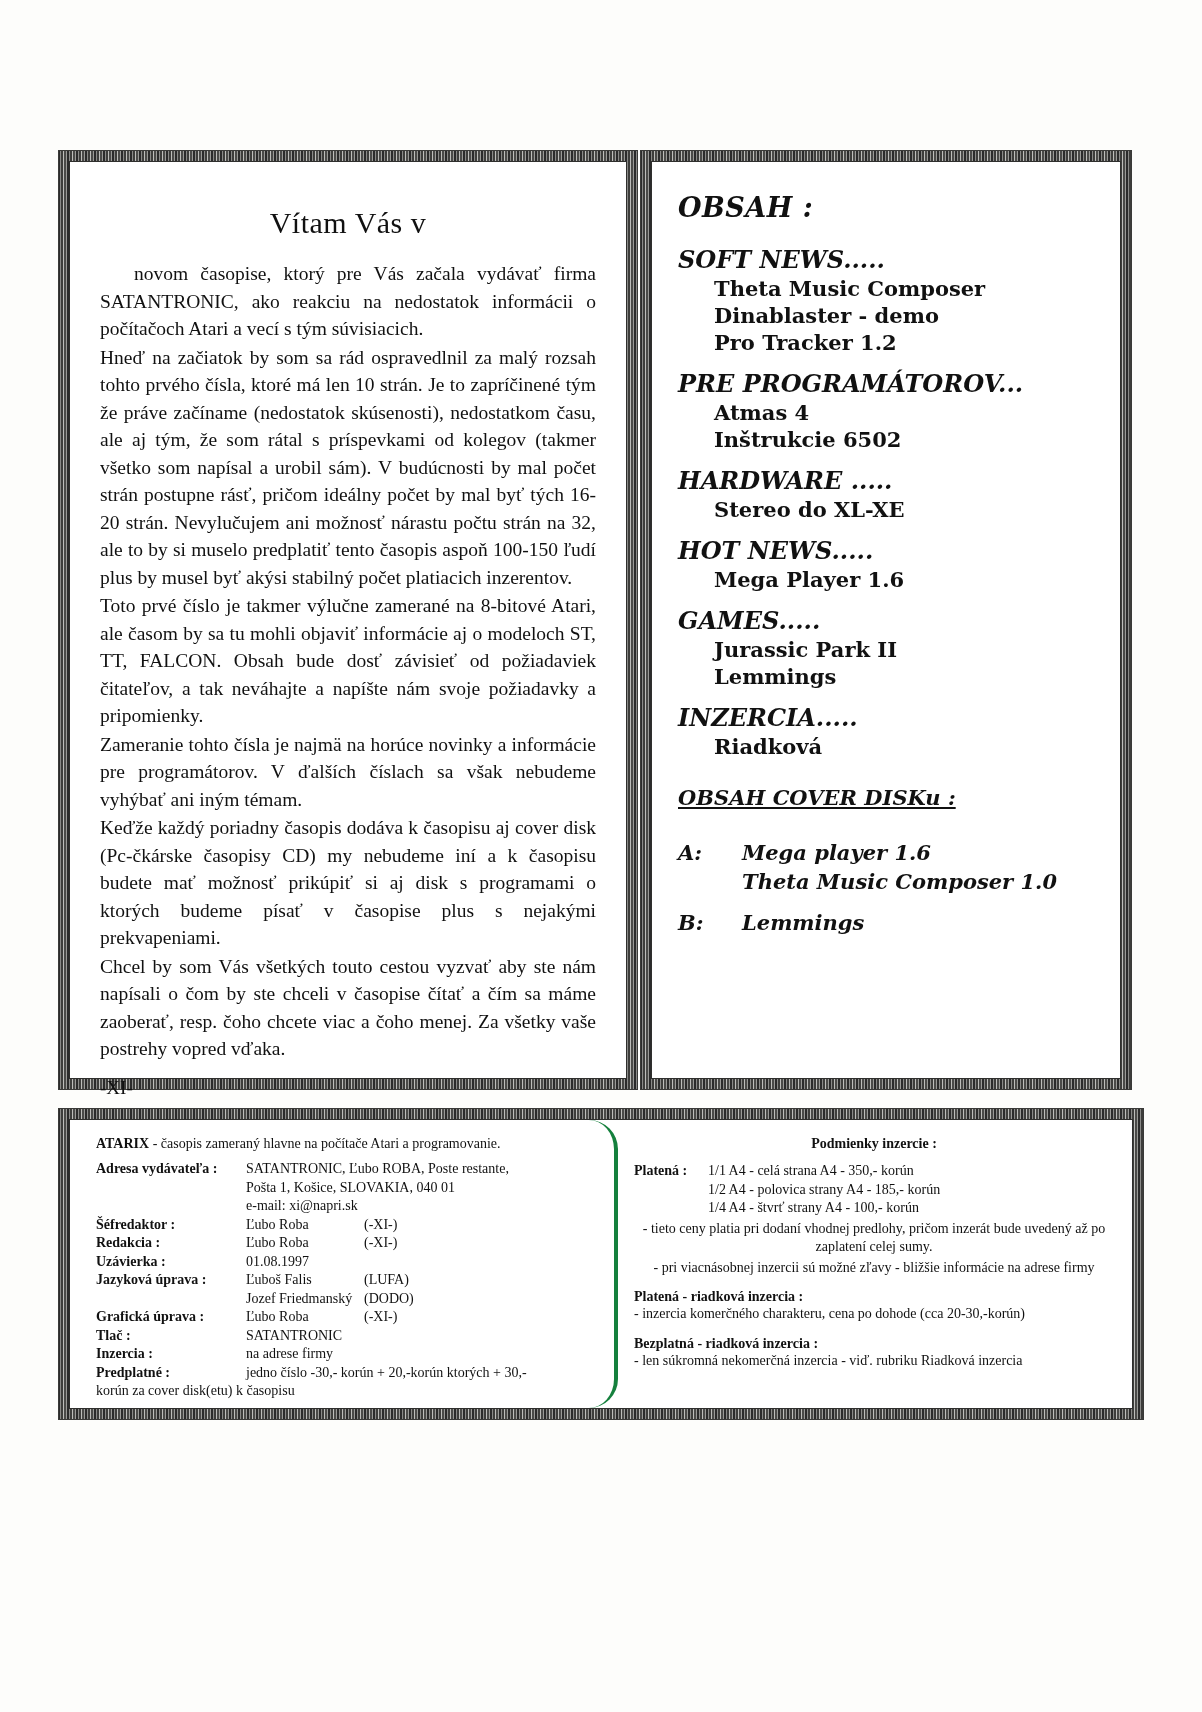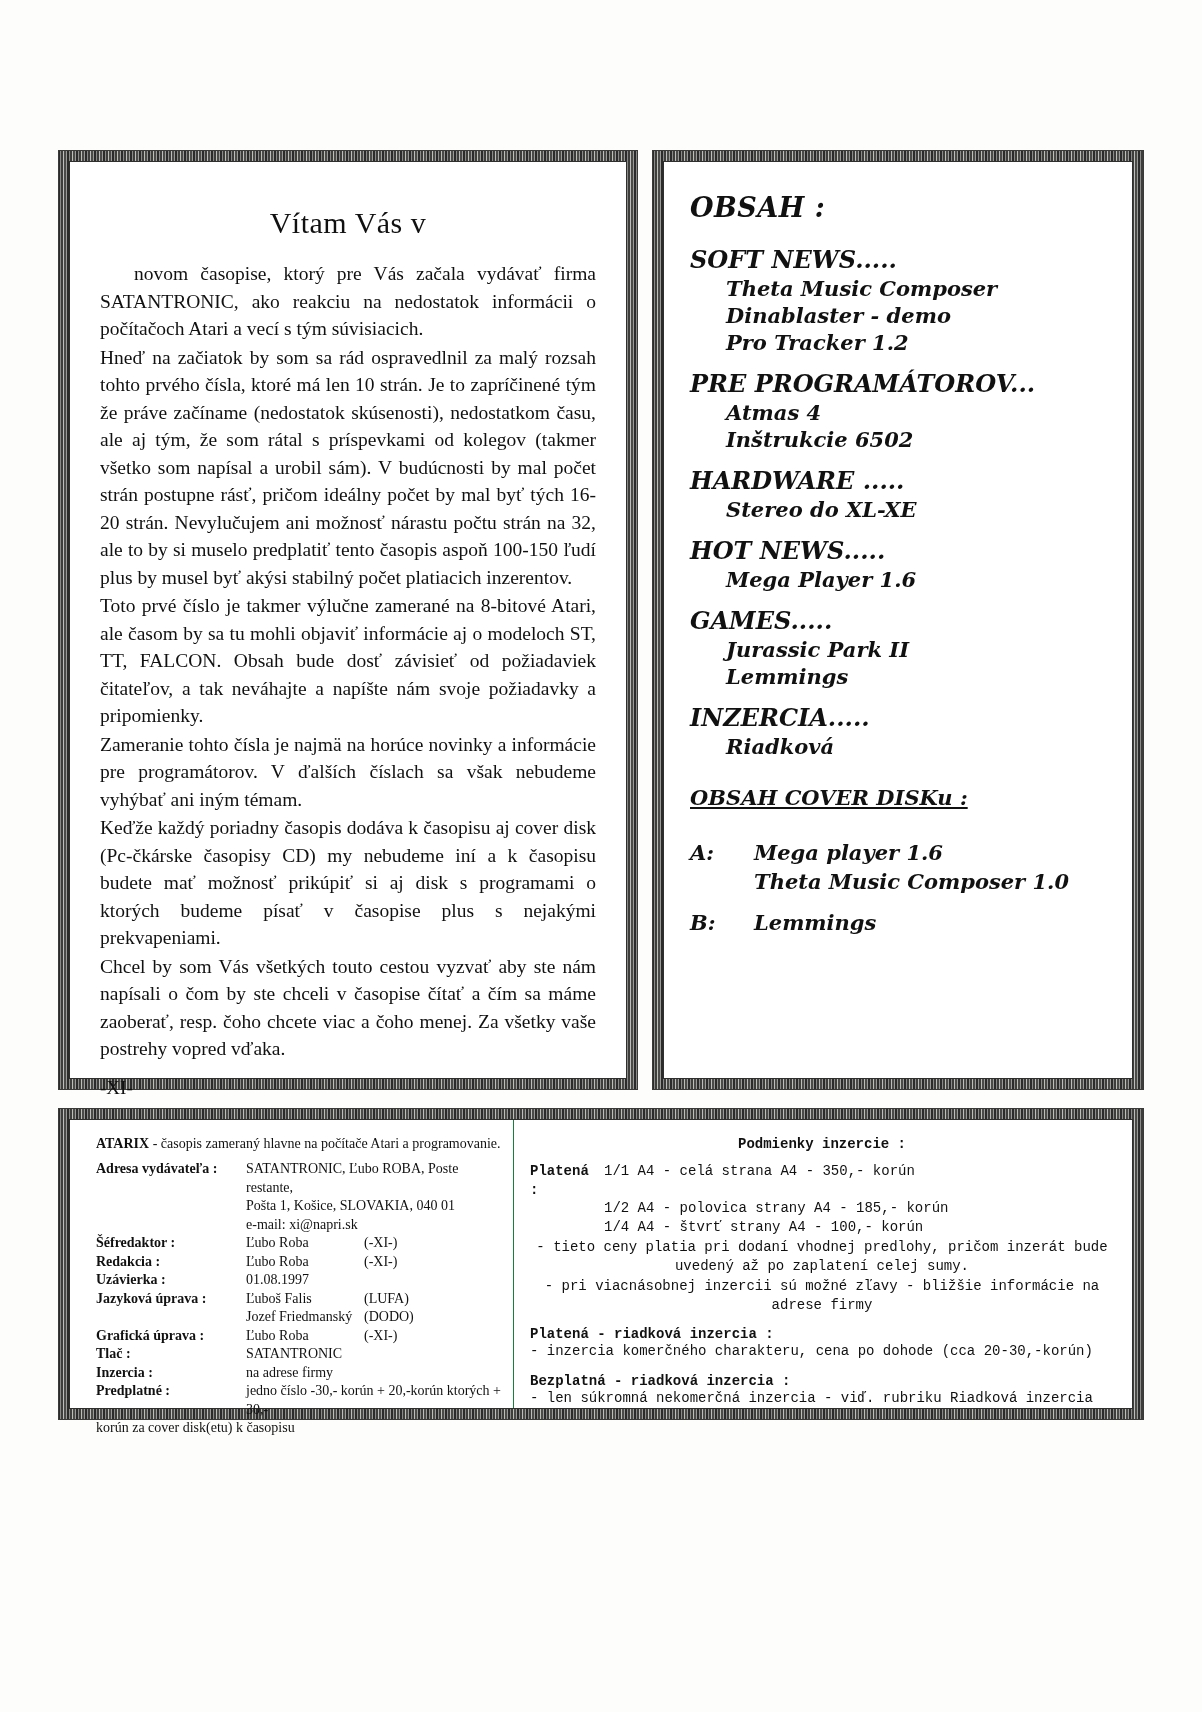--- a/index.html
+++ b/index.html
@@ -27,21 +27,21 @@
   .noisy{
     background:
       repeating-linear-gradient(90deg,#2b2b2b 0 2px,#8a8a88 2px 3px,#3d3d3b 3px 5px,#bdbdba 5px 6px,#4a4a48 6px 8px,#9a9a97 8px 9px),
       #5a5a58;
     box-shadow:inset 0 0 0 1px #3a3a38;
   }
 
   
   .top-block{
     position:absolute;left:0;top:0;width:1086px;height:940px;
-    display:flex;gap:14px;
+    display:flex;gap:2px;
   }
   .frame{
     position:relative;
     padding:11px;
     box-sizing:border-box;
   }
   .frame-inner{
     background:#fff;
     border:1px solid #2f2f2d;
     width:100%;height:100%;
@@ -88,21 +88,21 @@
     letter-spacing:.5px;
   }
   .sec{
     margin-bottom:4px;
   }
   .sec-title{
     font-size:24px;font-style:italic;font-weight:700;
     margin:14px 0 2px 0;
   }
   .sec-item{
-    font-size:21px;font-style:italic;font-weight:700;
+    font-size:21px;font-weight:700;
     margin:2px 0 2px 36px;
   }
   .cover-head{
     font-size:21px;font-style:italic;font-weight:700;
     margin:26px 0 30px 0;
     text-decoration:underline;
   }
   .cover-row{
     display:flex;font-size:21px;font-style:italic;font-weight:700;
     margin:3px 0;
@@ -114,25 +114,26 @@
   .bottom-block{
     position:absolute;left:0;top:958px;width:1086px;height:312px;
   }
   .bottom-inner{
     background:#fff;border:1px solid #2f2f2d;
     width:100%;height:100%;box-sizing:border-box;
     display:flex;
     font-family:"Liberation Serif", serif;
   }
   .b-left{
-    width:444px;padding:16px 10px 10px 26px;box-sizing:border-box;
-    border-right:1px solid #15803d;
+    width:548px;padding:16px 10px 10px 26px;box-sizing:border-box;
+    border-right:4px solid #15803d;
+    border-radius:29px;
   }
   .b-right{
-    flex:1;padding:16px 18px 10px 16px;box-sizing:border-box;font-family:Liberation Mono, monospace;
+    flex:1;padding:16px 18px 10px 16px;box-sizing:border-box;
   }
   .b-title{font-size:14px;margin-bottom:8px;}
   .b-title b{font-weight:700;}
   .kv{display:flex;font-size:14px;line-height:18.5px;}
   .kv .k{width:150px;font-weight:700;}
   .kv .v{flex:1;}
   .kv .v2{width:118px;}
   .kv .v3{flex:1;}
   .sub{font-size:14px;line-height:18.5px;margin-left:150px;}
   .tight{font-size:14px;line-height:18.5px;}

